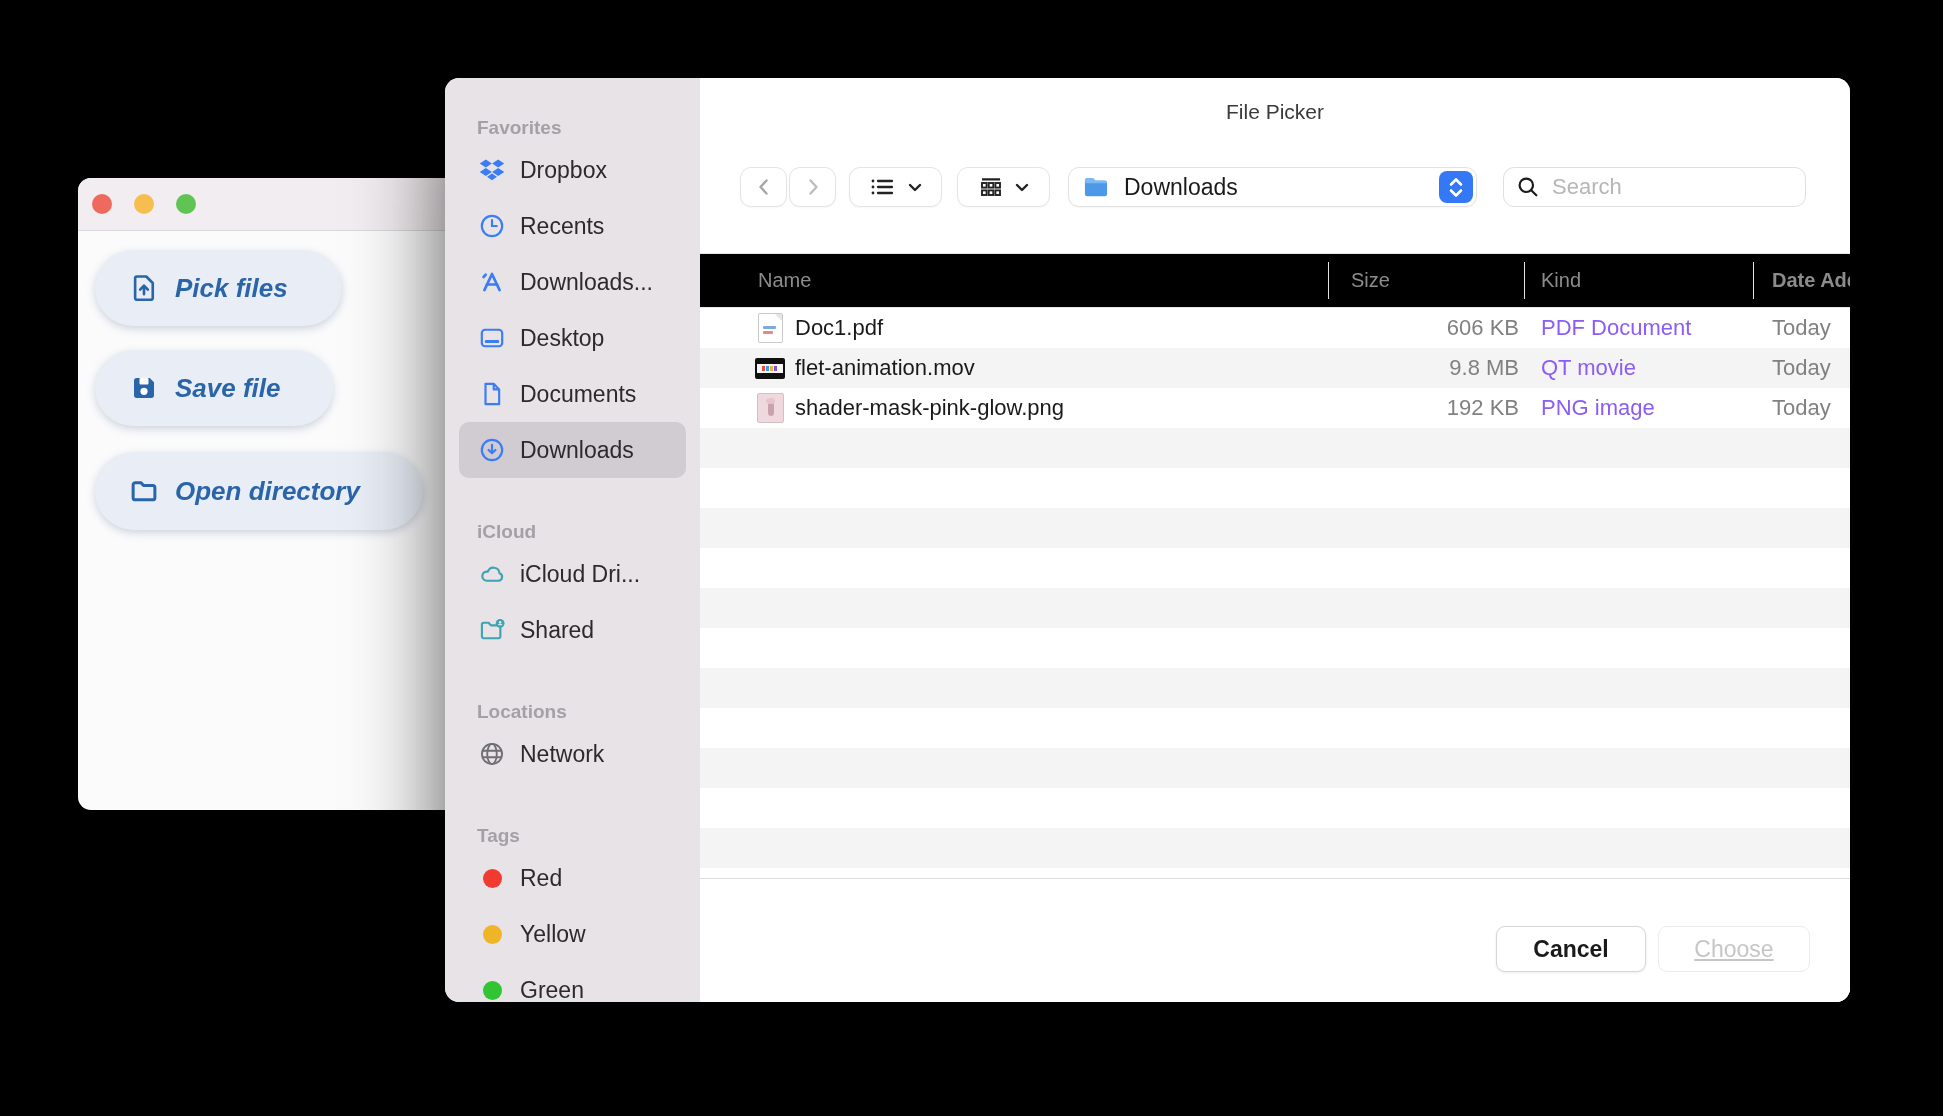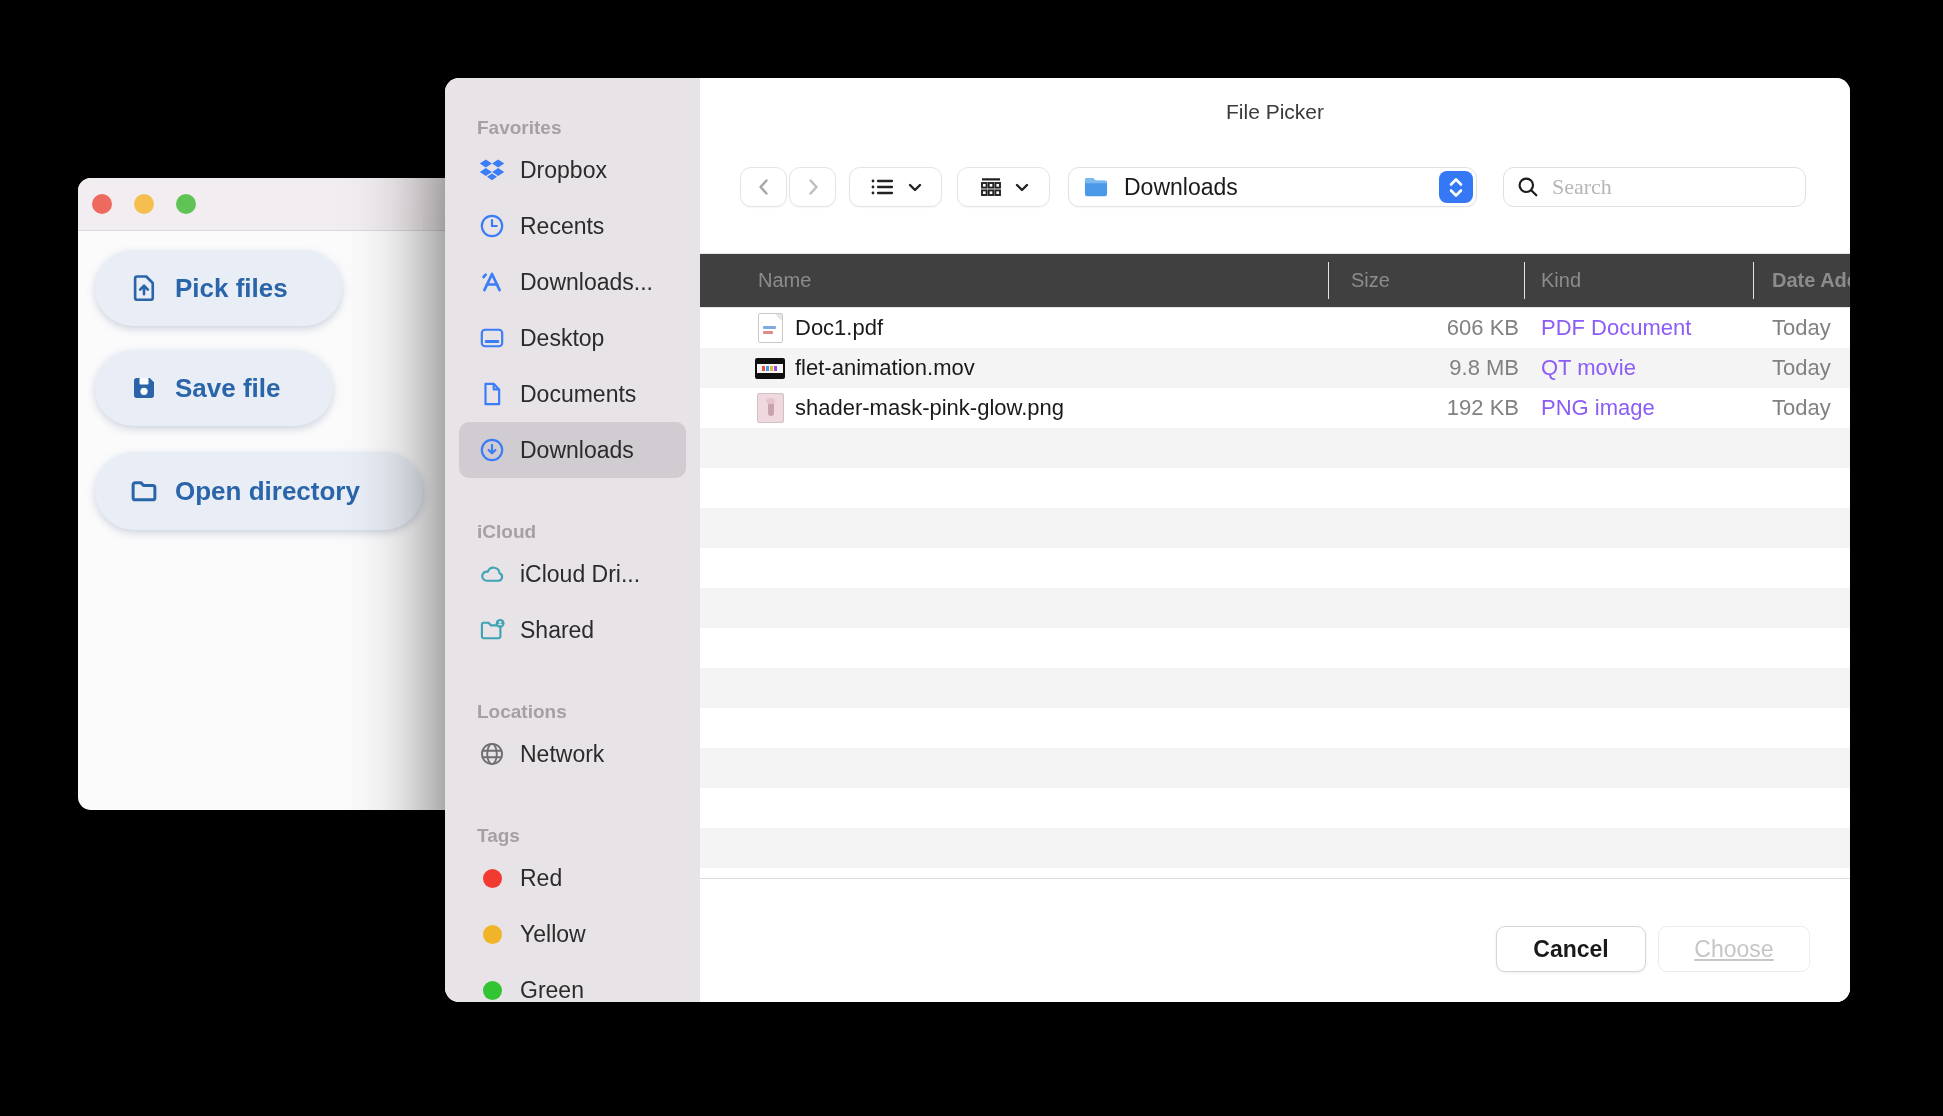--- a/index.html
+++ b/index.html
@@ -11,21 +11,21 @@
     border-radius:13px;box-shadow:0 22px 60px rgba(0,0,0,.55);}
   .titlebar{position:absolute;left:0;top:0;right:0;height:52px;background:#F2EDF0;
     border-radius:13px 13px 0 0;border-bottom:1px solid #DCD7DA;}
   .lights{position:absolute;left:14px;top:16px;display:flex;gap:22px;}
   .light{width:20px;height:20px;border-radius:50%;}
   .light.red{background:var(--c-traffic_red,#EE6A5E);}
   .light.yellow{background:var(--c-traffic_yellow,#F5BE4F);}
   .light.green{background:var(--c-traffic_green,#5FC454);}
   .app-btn{position:absolute;left:17px;display:flex;align-items:center;gap:16px;padding-left:34px;
     background:var(--c-app_button_bg,#E9EEF6);border:none;border-radius:39px;cursor:pointer;
-    color:var(--c-app_button_blue,#2A64A9);box-shadow:0 3px 8px rgba(90,110,140,.28);}
+    color:var(--c-app_button_blue,#2A64A9);box-shadow:0 3px 8px rgba(90,110,140,.28);font-style:italic;}
   .app-btn .lbl{font-size:26px;font-weight:bold;white-space:nowrap;padding-right:36px;}
   .app-btn svg{flex:0 0 auto;}
   .btn-pick{top:72px;width:247px;height:76px;}
   .btn-save{top:172px;width:238px;height:76px;}
   .btn-open{top:274px;width:328px;height:78px;}
 
   
   .dialog{position:absolute;left:445px;top:78px;width:1405px;height:924px;background:#fff;
     border-radius:14px;box-shadow:0 35px 90px rgba(0,0,0,.65);overflow:hidden;}
 
@@ -55,26 +55,26 @@
   .view-list{left:149px;width:93px;gap:12px;}
   .view-group{left:257px;width:93px;gap:10px;}
   .path-btn{position:absolute;top:89px;left:368px;width:409px;height:40px;background:#fff;border:1px solid #E2E2E2;
     border-radius:11px;box-sizing:border-box;display:flex;align-items:center;cursor:pointer;box-shadow:0 1px 2px rgba(0,0,0,.04);}
   .path-btn .p-label{font-size:23px;color:#1A1A1A;margin-left:14px;}
   .stepper{position:absolute;right:3px;top:3px;width:34px;height:32px;border-radius:8px;
     background:var(--c-accent_blue,#3478F6);display:flex;flex-direction:column;align-items:center;justify-content:center;gap:1px;}
   .search{position:absolute;top:89px;left:803px;width:303px;height:40px;border:1px solid #DFDFDF;border-radius:11px;
     box-sizing:border-box;display:flex;align-items:center;background:#fff;}
   .search input{border:none;outline:none;background:transparent;font-size:22px;color:#1a1a1a;width:220px;
-    font-family:Liberation Serif, serif;}
+    font-family:Liberation Sans, sans-serif;}
   .search input::placeholder{color:#B6B6B6;}
 
   
   .t-header{position:absolute;left:0;top:175px;width:1150px;height:55px;border-top:1px solid #E6E6E6;
-    border-bottom:1px solid #E6E6E6;box-sizing:border-box;background:#404040;}
+    border-bottom:1px solid #E6E6E6;box-sizing:border-box;background:#000000;}
   .t-header .h-cell{position:absolute;top:0;height:100%;display:flex;align-items:center;
     font-size:20px;color:#8C8C8C;white-space:nowrap;overflow:hidden;}
   .h-name{left:58px;}
   .h-size{left:651px;}
   .h-kind{left:841px;}
   .h-date{left:1072px;right:0;font-weight:bold;color:#111;}
   .h-div{position:absolute;top:8px;bottom:8px;width:1px;background:#E3E3E3;}
   .hd1{left:628px;}.hd2{left:824px;}.hd3{left:1053px;}
 
   .t-body{position:absolute;left:0;top:230px;width:1150px;height:570px;overflow:hidden;}

